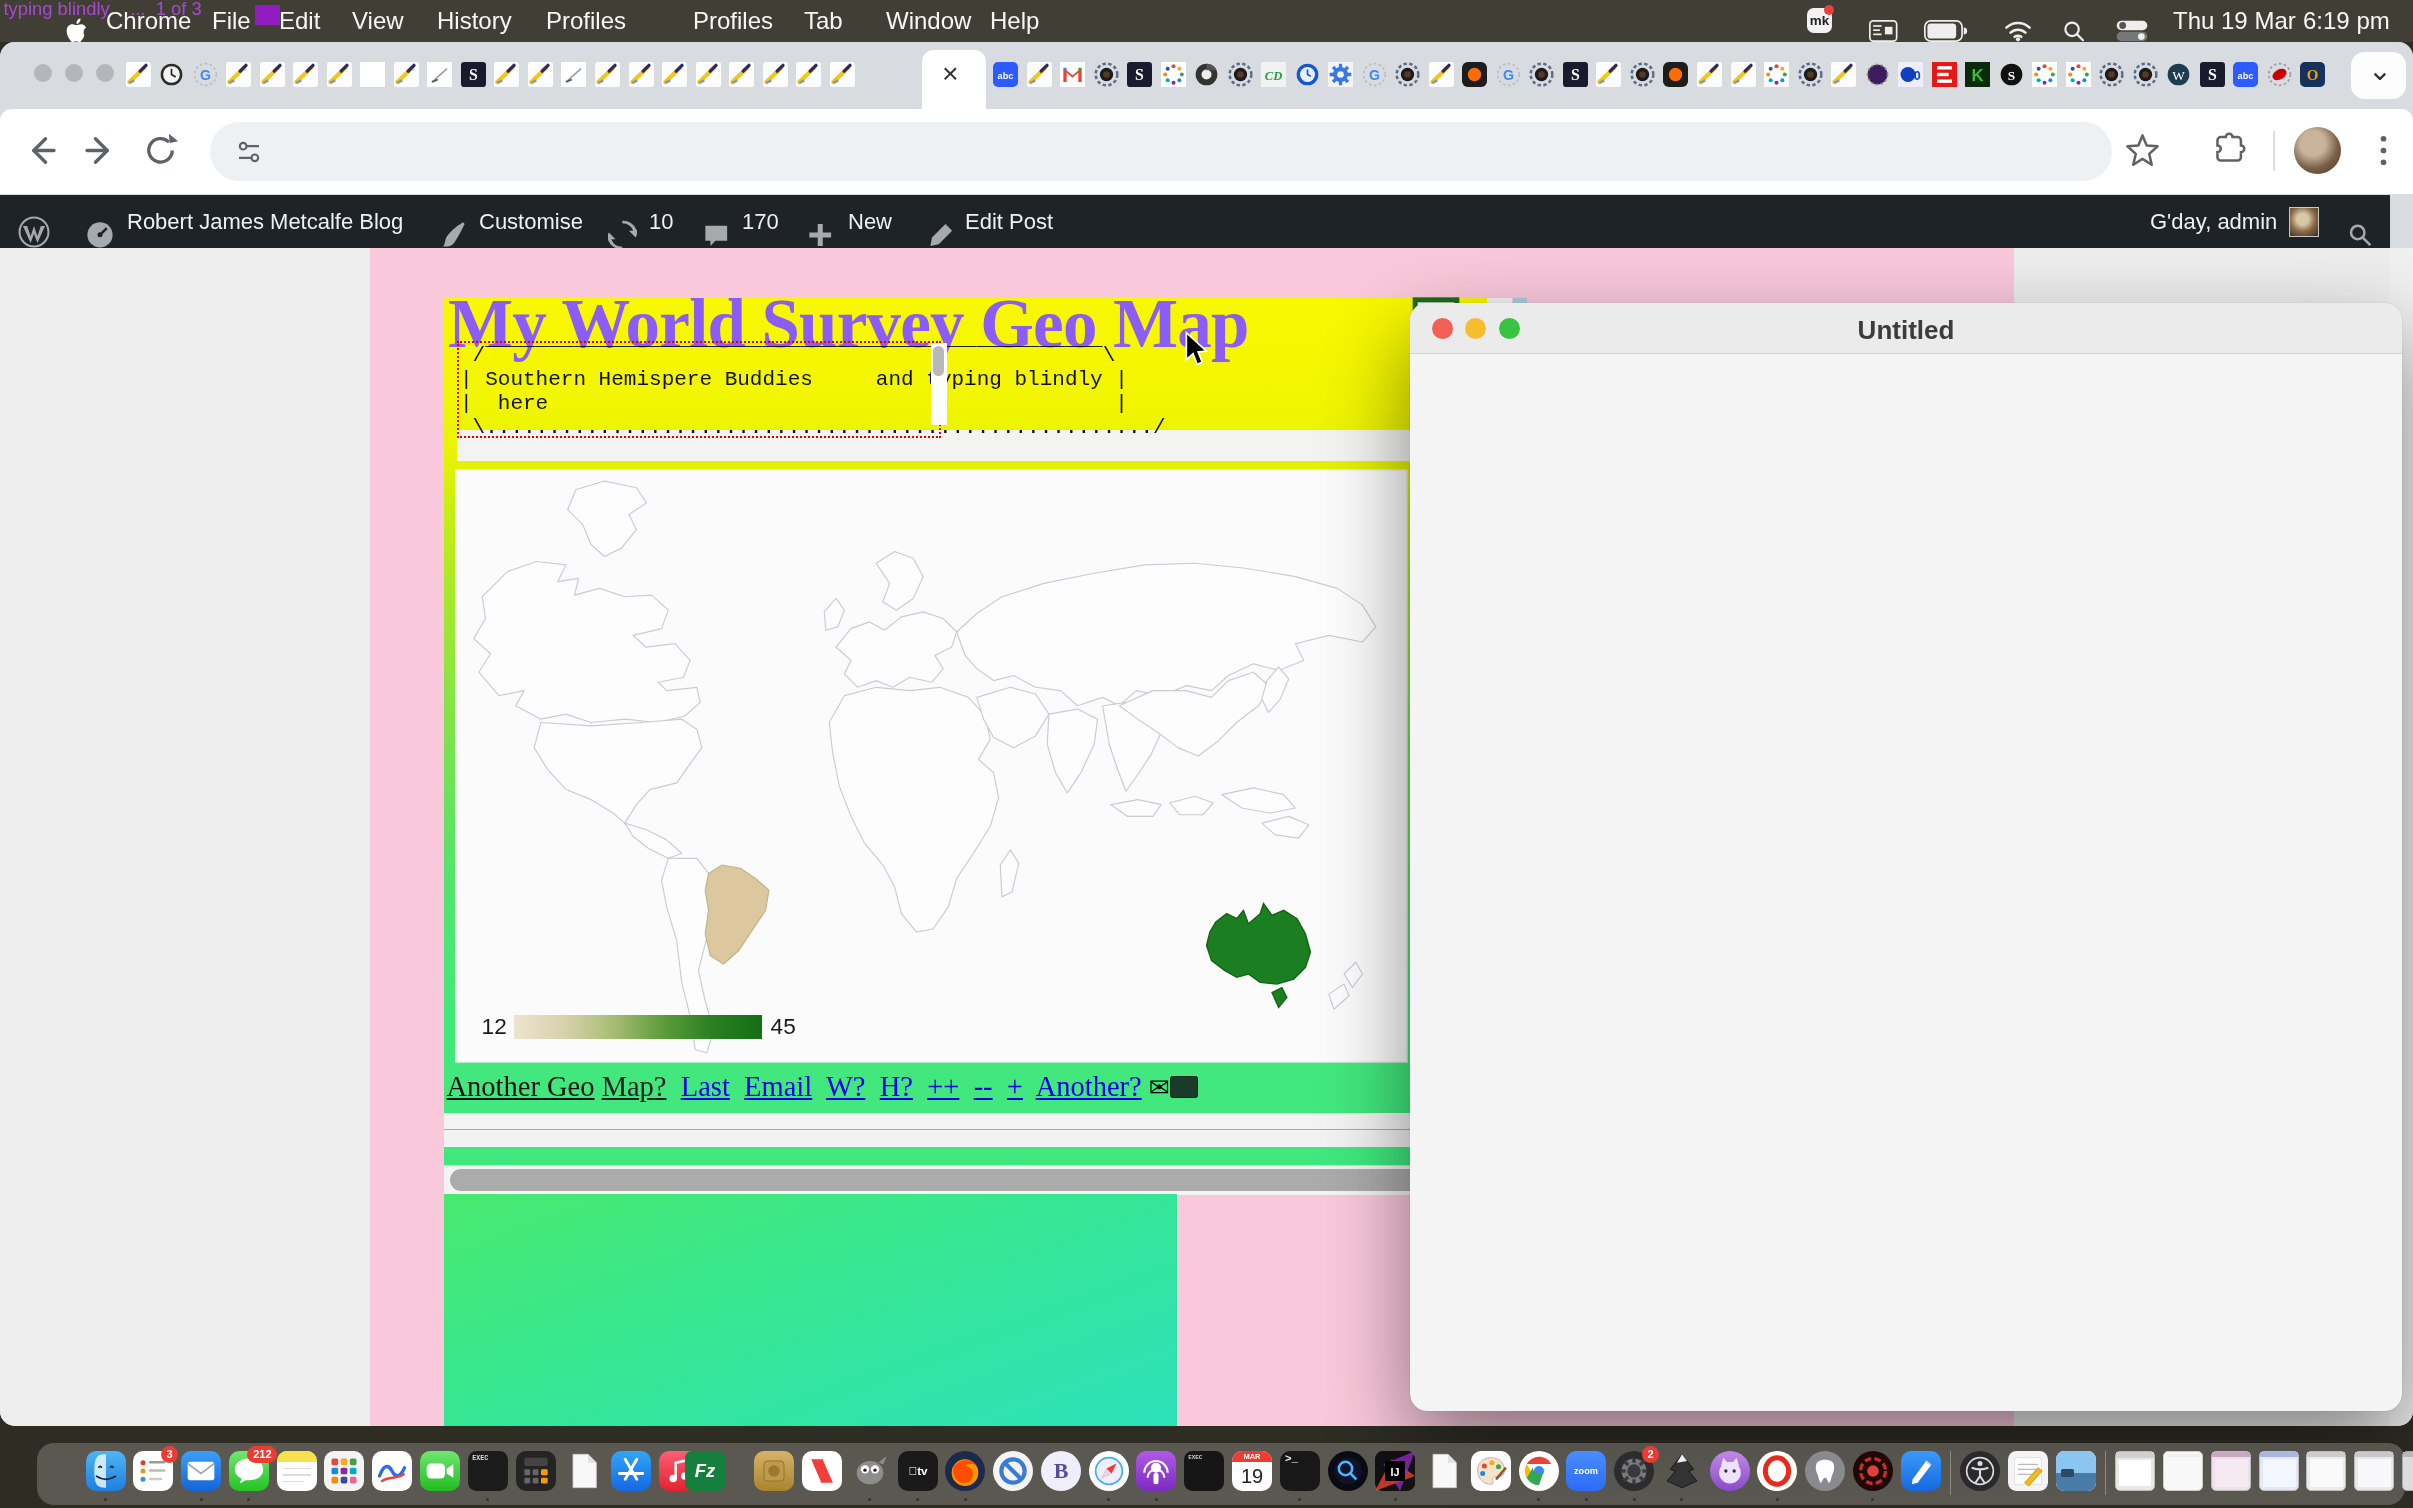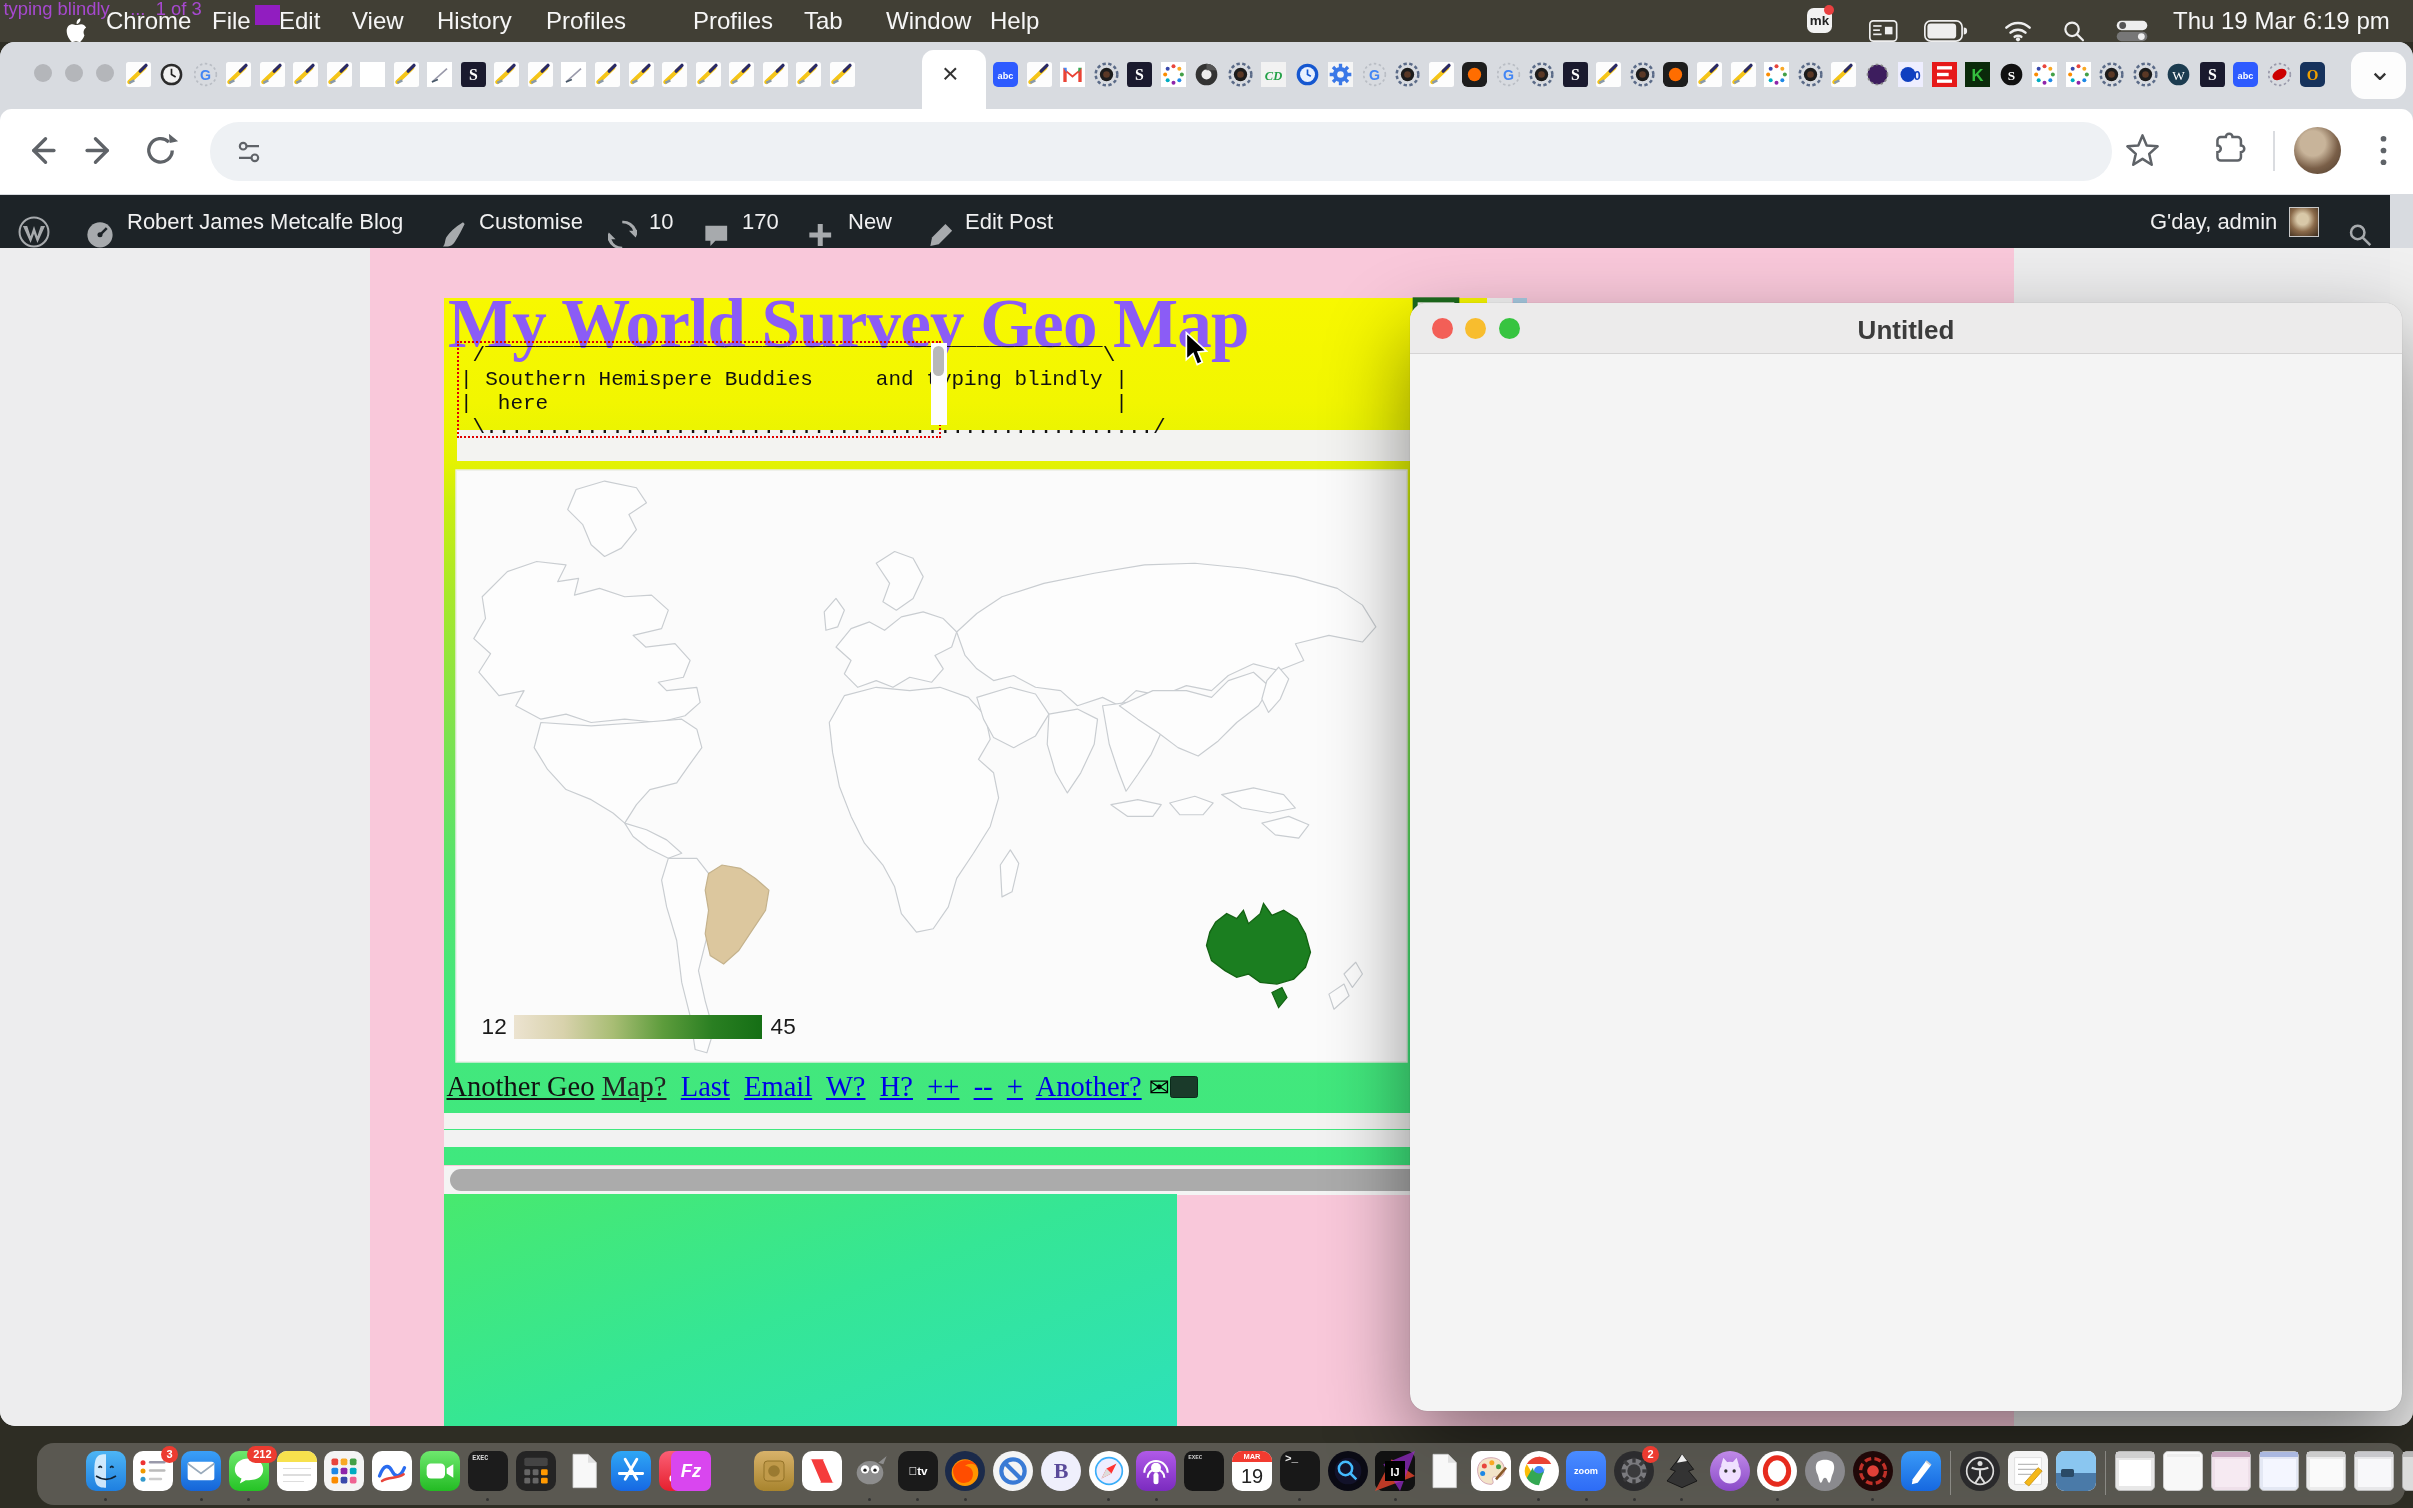--- a/index.html
+++ b/index.html
@@ -871,21 +871,21 @@
         <path d="M30 4 L30 14 L40 14" fill="#e0e0e0"></path>
       </svg></div>
 <div class="dockicon" style="left:574px;background:linear-gradient(180deg,#2fa7f5,#1668e3);border-radius:10px"><svg width="40" height="40" viewBox="0 0 48 48">
         <path d="M17 34 L31 10 M31 34 L17 10 M10 27 H38" stroke="#fff" stroke-width="3.4" stroke-linecap="round"></path>
       </svg></div>
 <div class="dockicon" style="left:622px;background:linear-gradient(180deg,#fb5f75,#e6202e);border-radius:10px"><svg width="40" height="40" viewBox="0 0 48 48">
         <path d="M20 33 V14 L34 11 V30" stroke="#fff" stroke-width="3" fill="none"></path>
         <circle cx="17" cy="33" r="4.5" fill="#fff"></circle>
         <circle cx="31" cy="30" r="4.5" fill="#fff"></circle>
       </svg></div>
-<div class="dockicon" style="left:634px;background:#d946ef;border-radius:6.7px">
+<div class="dockicon" style="left:648px;background:#15803d;border-radius:6.7px">
       <div style="position:absolute;inset:0;display:flex;align-items:center;justify-content:center;font:700 18.4px 'Liberation Sans';color:#fff;font-style:italic">Fz</div>
     </div>
 <div class="dockicon" style="left:717px;background:linear-gradient(180deg,#d8b26a,#a8842e);border-radius:10px"><svg width="40" height="40" viewBox="0 0 48 48">
         <rect x="12" y="12" width="24" height="24" rx="4" fill="#c09a4a" stroke="#8a6a20"></rect>
         <circle cx="24" cy="24" r="7" fill="#9a7a30"></circle>
       </svg></div>
 <div class="dockicon" style="left:765px;background:#fff;border-radius:10px"><svg width="40" height="40" viewBox="0 0 48 48">
         <path d="M10 10 H26 L38 38 H22 Z" fill="#f53c3c"></path>
         <path d="M10 10 L22 38 M26 10 L38 38" stroke="#fff" stroke-width="2"></path>
       </svg></div>

